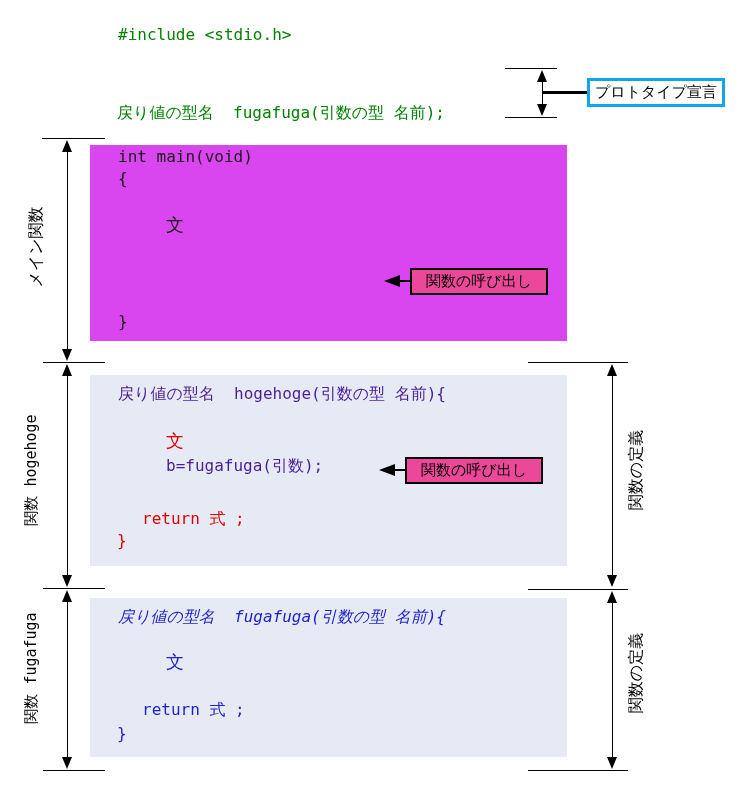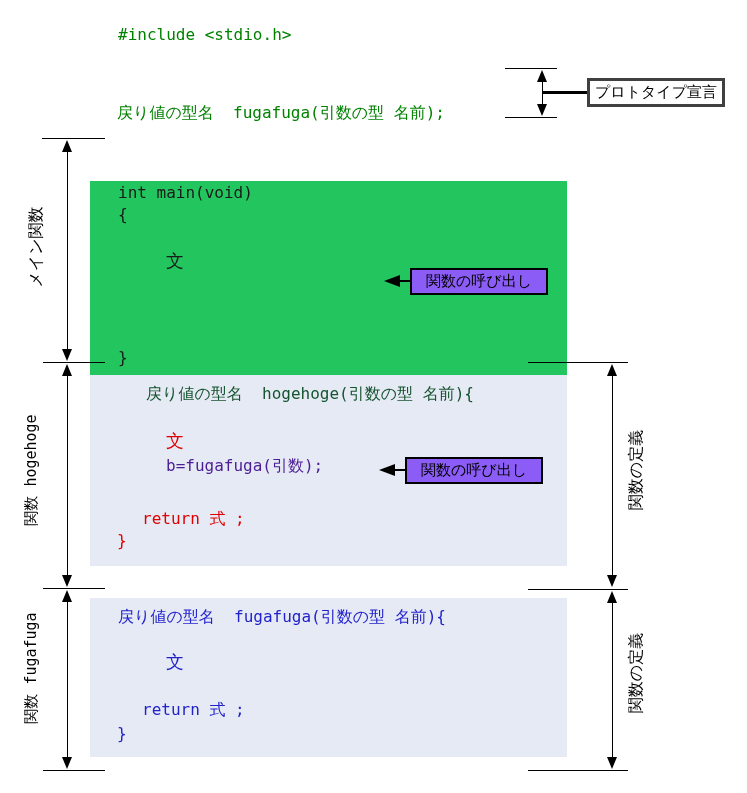--- a/index.html
+++ b/index.html
@@ -22,25 +22,25 @@
     border-left:5px solid transparent; border-right:5px solid transparent; border-bottom:12px solid #000; }
   .vdim::after { content:""; position:absolute; bottom:0; left:0; width:0; height:0;
     border-left:5px solid transparent; border-right:5px solid transparent; border-top:12px solid #000; }
   
   .harrow { position:absolute; width:27px; height:12px; }
   .harrow .head { position:absolute; left:0; top:0; width:0; height:0;
     border-top:6px solid transparent; border-bottom:6px solid transparent; border-right:16px solid #000; }
   .harrow .shaft { position:absolute; left:14px; right:0; top:5px; height:2px; background:#000; }
   
   .callbox {
-    position:absolute; width:138px; height:27px; border:2px solid #000; background:#8b5cf6;
+    position:absolute; width:138px; height:27px; border:2px solid #000; background:#ec4899;
     display:flex; align-items:center; justify-content:center; font-size:15px; box-sizing:border-box;
   }
   .protobox {
-    position:absolute; left:587px; top:78px; width:138px; height:29px; border:3px solid #404040;
+    position:absolute; left:587px; top:78px; width:138px; height:29px; border:3px solid #0ea5e9;
     background:#fff; display:flex; align-items:center; justify-content:center; font-size:15px; box-sizing:border-box;
   }
   .connector { position:absolute; left:542px; top:91px; width:46px; height:3px; background:#000; }
   
   .rotlabel {
     position:absolute; white-space:nowrap; font-size:16px;
     transform:translate(-50%,-50%) rotate(-90deg);
   }
   .rot-mono { font-family:"DejaVu Sans Mono","Liberation Mono",monospace; font-size:15px; }
 </style>
@@ -56,21 +56,21 @@
   <div class="tick" style="left:505px; top:68px; width:52px;"></div>
   <div class="tick" style="left:505px; top:117px; width:52px;"></div>
   <div class="vdim" style="left:537px; top:70px; height:46px;">
       <div class="line"></div>
     </div>
   <div class="connector"></div>
   <div class="protobox">
     <span>プロトタイプ宣言</span>
   </div>
 
-  <div class="block" style="top: 145px; height: 196px; background-color: #22c55e; margin-top: 36px;">
+  <div class="block" style="top: 145px; height: 196px; background-color: #d946ef;">
     <div class="codeline" style="left: 28px; top: 3px; color: rgb(26, 26, 26);">int main(void)</div>
     <div class="codeline" style="left: 28px; top: 25px; color: rgb(26, 26, 26);">{</div>
     <div class="codeline big" style="left: 76px; top: 70px; color: rgb(26, 26, 26);">文</div>
     <div class="codeline" style="left: 28px; top: 168px; color: rgb(26, 26, 26);">}</div>
   </div>
 
   <div class="tick" style="left:42px; top:138px; width:63px;"></div>
   <div class="vdim" style="left:62px; top:140px; height:221px;">
       <div class="line"></div>
     </div>
@@ -78,21 +78,21 @@
 
   <div class="harrow" style="left:384px; top:275px;">
     <div class="head"></div>
     <div class="shaft"></div>
   </div>
   <div class="callbox" style="left:410px; top:268px;">
     <span>関数の呼び出し</span>
   </div>
 
   <div class="block" style="top: 375px; height: 191px; background-color: rgb(230, 234, 245);">
-    <div class="codeline" style="left: 28px; top: 10px; color: #14532d; margin-left: 28px;">戻り値の型名  hogehoge(引数の型 名前){</div>
+    <div class="codeline" style="left: 28px; top: 10px; color: #4c1d95;">戻り値の型名  hogehoge(引数の型 名前){</div>
     <div class="codeline big" style="left: 76px; top: 56px; color: rgb(224, 0, 0);">文</div>
     <div class="codeline" style="left: 76px; top: 82px; color: #4c1d95;">b=fugafuga(引数);</div>
     <div class="codeline" style="left: 52px; top: 135px; color: rgb(224, 0, 0);">return 式 ;</div>
     <div class="codeline" style="left: 27px; top: 157px; color: rgb(224, 0, 0);">}</div>
   </div>
 
   <div class="tick" style="left:43px; top:362px; width:62px;"></div>
   <div class="vdim" style="left:62px; top:364px; height:223px;">
       <div class="line"></div>
     </div>
@@ -106,21 +106,21 @@
     <span>関数の呼び出し</span>
   </div>
 
   <div class="tick" style="left:528px; top:362px; width:100px;"></div>
   <div class="vdim" style="left:607px; top:364px; height:223px;">
       <div class="line"></div>
     </div>
   <div class="rotlabel" style="left:636px; top:470px;">関数の定義</div>
 
   <div class="block" style="top: 598px; height: 159px; background-color: rgb(230, 234, 245);">
-    <div class="codeline" style="left: 28px; top: 10px; color: rgb(34, 34, 204);">戻り値の型名  fugafuga(引数の型 名前){</div>
+    <div class="codeline" style="left: 28px; top: 10px; color: rgb(34, 34, 204); font-style: italic;">戻り値の型名  fugafuga(引数の型 名前){</div>
     <div class="codeline big" style="left: 76px; top: 54px; color: rgb(34, 34, 204);">文</div>
     <div class="codeline" style="left: 52px; top: 103px; color: rgb(34, 34, 204);">return 式 ;</div>
     <div class="codeline" style="left: 27px; top: 127px; color: rgb(34, 34, 204);">}</div>
   </div>
 
   <div class="tick" style="left:43px; top:588px; width:62px;"></div>
   <div class="tick" style="left:43px; top:770px; width:62px;"></div>
   <div class="vdim" style="left:62px; top:590px; height:179px;">
       <div class="line"></div>
     </div>

